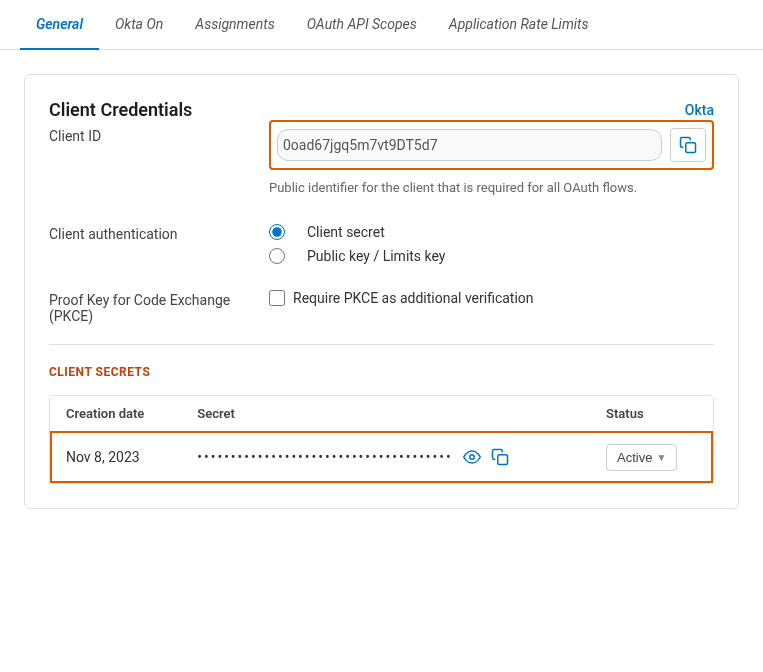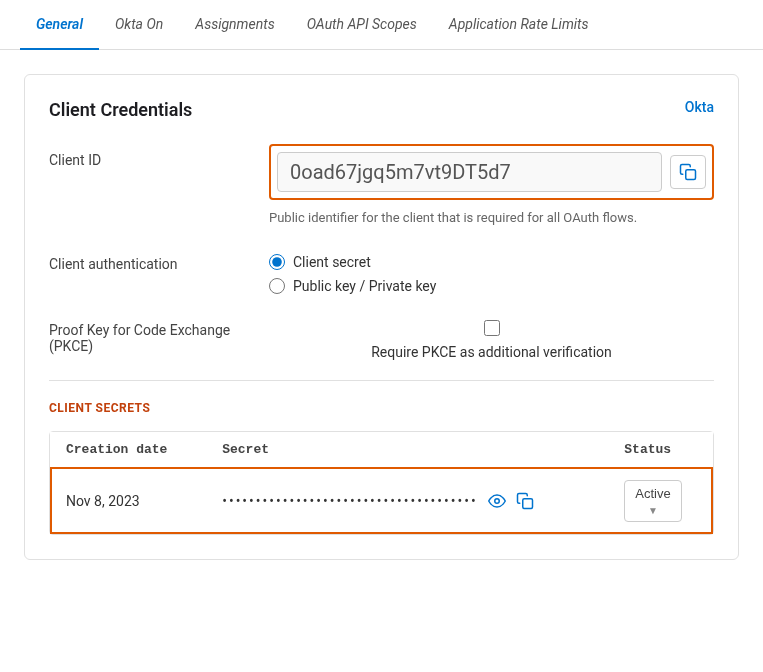--- a/index.html
+++ b/index.html
@@ -42,22 +42,21 @@
     }
     .card {
       background: #fff;
       border: 1px solid #e0e0e0;
       border-radius: 6px;
       padding: 24px;
     }
     .card-header {
       display: flex;
       justify-content: space-between;
-      align-items: flex-start;
-      margin-bottom: 24px;
+      align-items: center;
     }
     .card-title {
       font-size: 18px;
       font-weight: 600;
       color: #1d1d21;
     }
     .edit-link {
       color: #0073ce;
       font-weight: 500;
       cursor: pointer;
@@ -85,23 +84,23 @@
       border-radius: 4px;
       padding: 6px;
       display: flex;
       align-items: center;
       margin-bottom: 8px;
     }
     .client-id-field {
       flex: 1;
       background: #f9f9f9;
       border: 1px solid #ccc;
-      border-radius: 4px;
-      padding: 7px 12px;
-      font-size: 20px;
+      border-radius: 11px;
+      padding: 7px 5px;
+      font-size: 14px;
       color: #555;
     }
     .copy-btn {
       width: 36px;
       height: 34px;
       border: 1px solid #ccc;
       border-radius: 4px;
       background: #fff;
       margin-left: 8px;
       cursor: pointer;
@@ -119,40 +118,39 @@
     
     .radio-group {
       display: flex;
       flex-direction: column;
       gap: 8px;
       padding-top: 6px;
     }
     .radio-item {
       display: flex;
       align-items: center;
-      gap: 8px;
+      gap: 22px;
       cursor: pointer;
     }
     .radio-input {
       width: 16px;
       height: 16px;
       accent-color: #0073ce;
       cursor: pointer;
     }
     .radio-label {
       font-size: 14px;
       color: #333;
     }
     
     .checkbox-item {
       display: flex;
       align-items: center;
       gap: 8px;
       padding-top: 6px;
-      flex-direction: column;
     }
     .checkbox-input {
       width: 16px;
       height: 16px;
       cursor: pointer;
     }
     
     .divider {
       border: none;
       border-top: 1px solid #e0e0e0;
@@ -194,21 +192,20 @@
       border-collapse: collapse;
     }
     .secrets-table th {
       text-align: left;
       padding: 10px 16px;
       font-size: 13px;
       font-weight: 600;
       color: #444;
       background: #fff;
       border-bottom: 1px solid #e0e0e0;
-      font-family: Liberation Mono, monospace;
     }
     .secrets-table td {
       padding: 12px 16px;
       font-size: 14px;
       color: #333;
     }
     .secrets-table tbody tr {
       outline: 2px solid #e05a00;
       outline-offset: -2px;
     }
@@ -230,21 +227,20 @@
       display: flex;
       align-items: center;
       gap: 4px;
       background: #fff;
       border: 1px solid #ccc;
       border-radius: 4px;
       padding: 5px 10px;
       font-size: 13px;
       color: #555;
       cursor: pointer;
-      flex-direction: column;
     }
     .status-active {
       color: #444;
     }
     .th-status {
       text-align: right;
     }
     .td-secret-col {
       display: flex;
       align-items: center;
@@ -291,21 +287,21 @@
       <div class="form-row">
         <div class="form-label">Client authentication</div>
         <div class="form-value">
           <div class="radio-group">
             <label class="radio-item">
               <input type="radio" class="radio-input" name="client-auth" checked="" style="">
               <span class="radio-label">Client secret</span>
             </label>
             <label class="radio-item">
               <input type="radio" class="radio-input" name="client-auth" style="">
-              <span class="radio-label">Public key / Private key</span>
+              <span class="radio-label">Public key / Limits key</span>
             </label>
           </div>
         </div>
       </div>
 
       <div class="form-row">
         <div class="form-label">Proof Key for Code Exchange (PKCE)</div>
         <div class="form-value">
           <label class="checkbox-item">
             <input type="checkbox" class="checkbox-input" style="">

